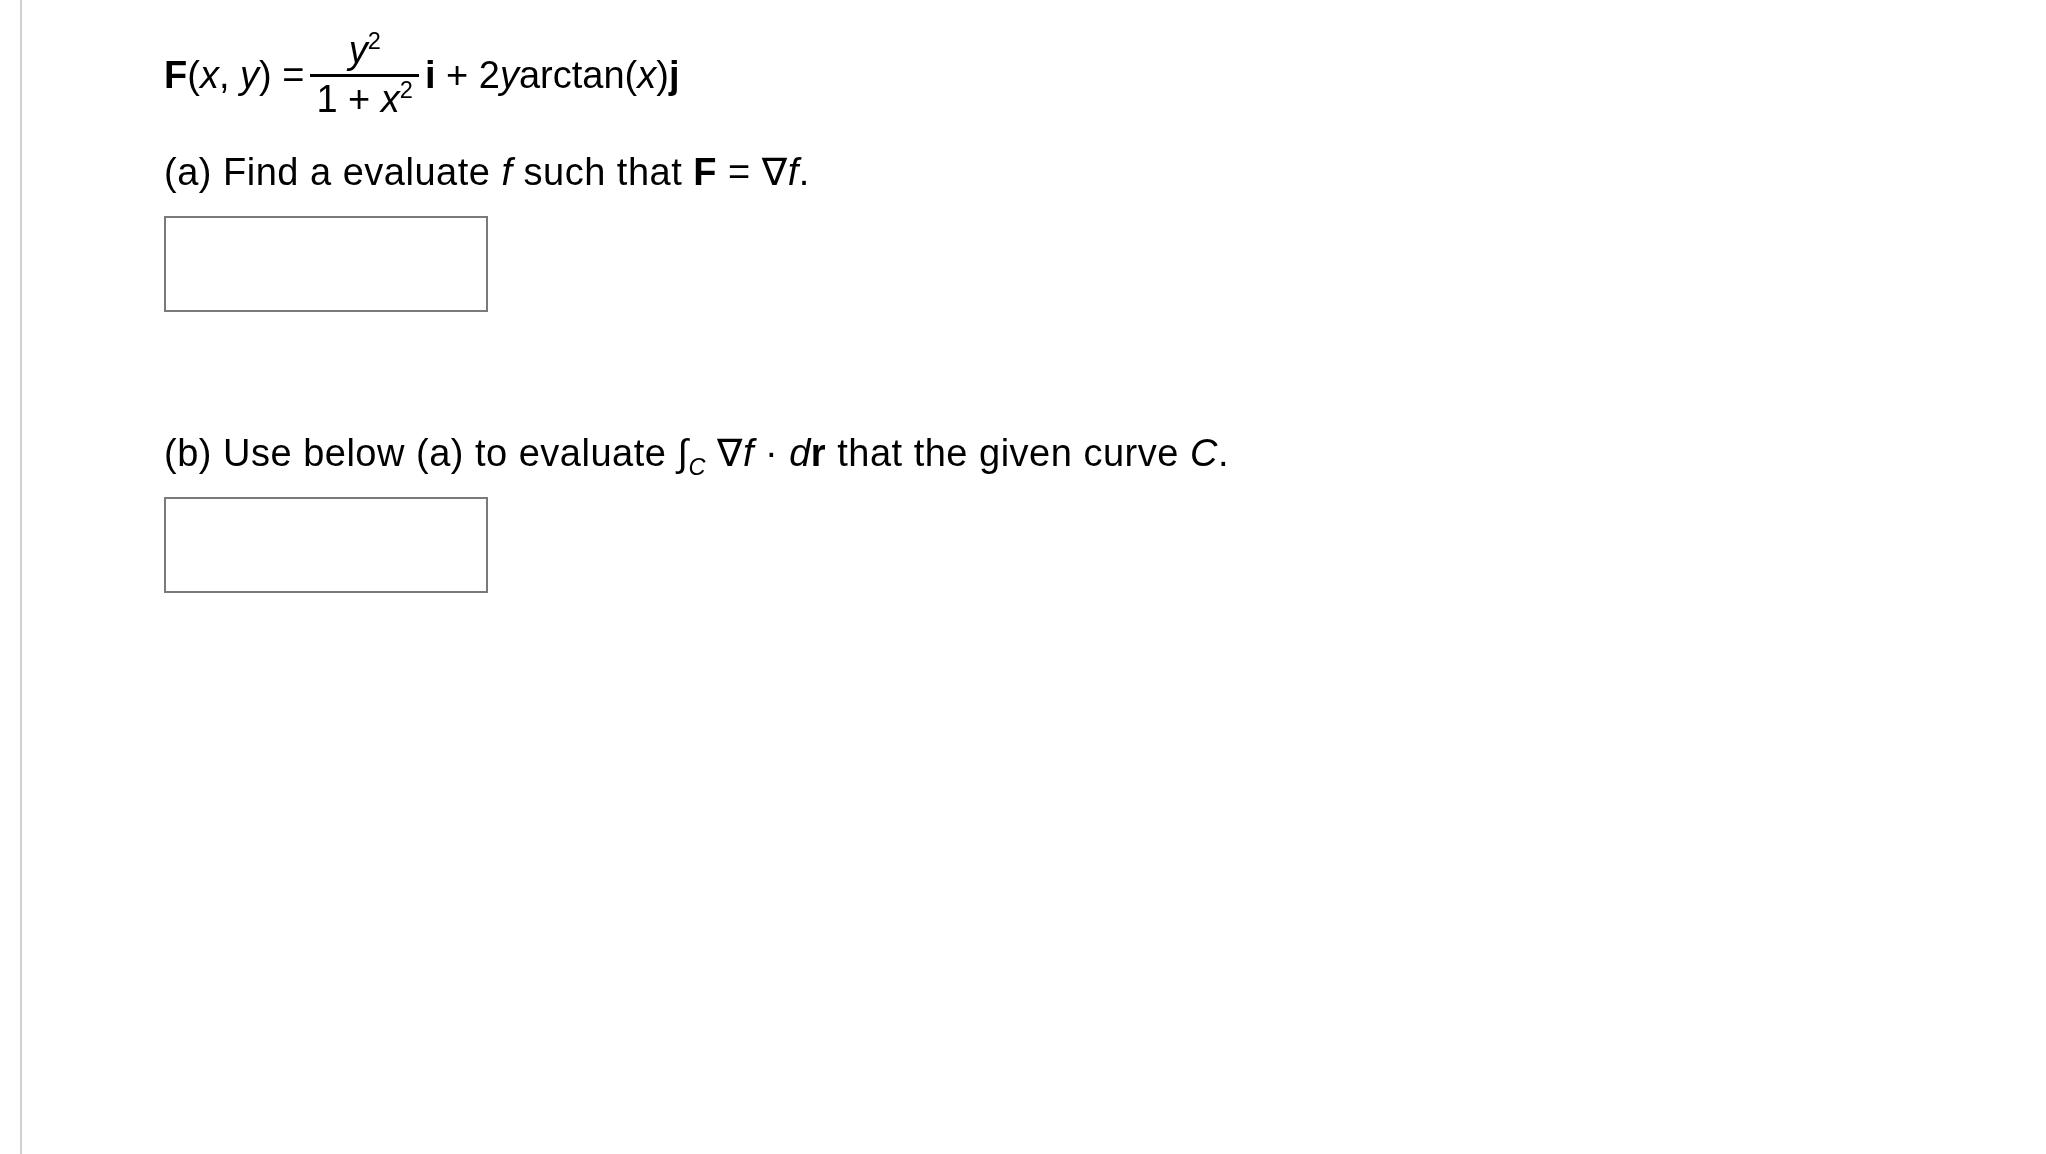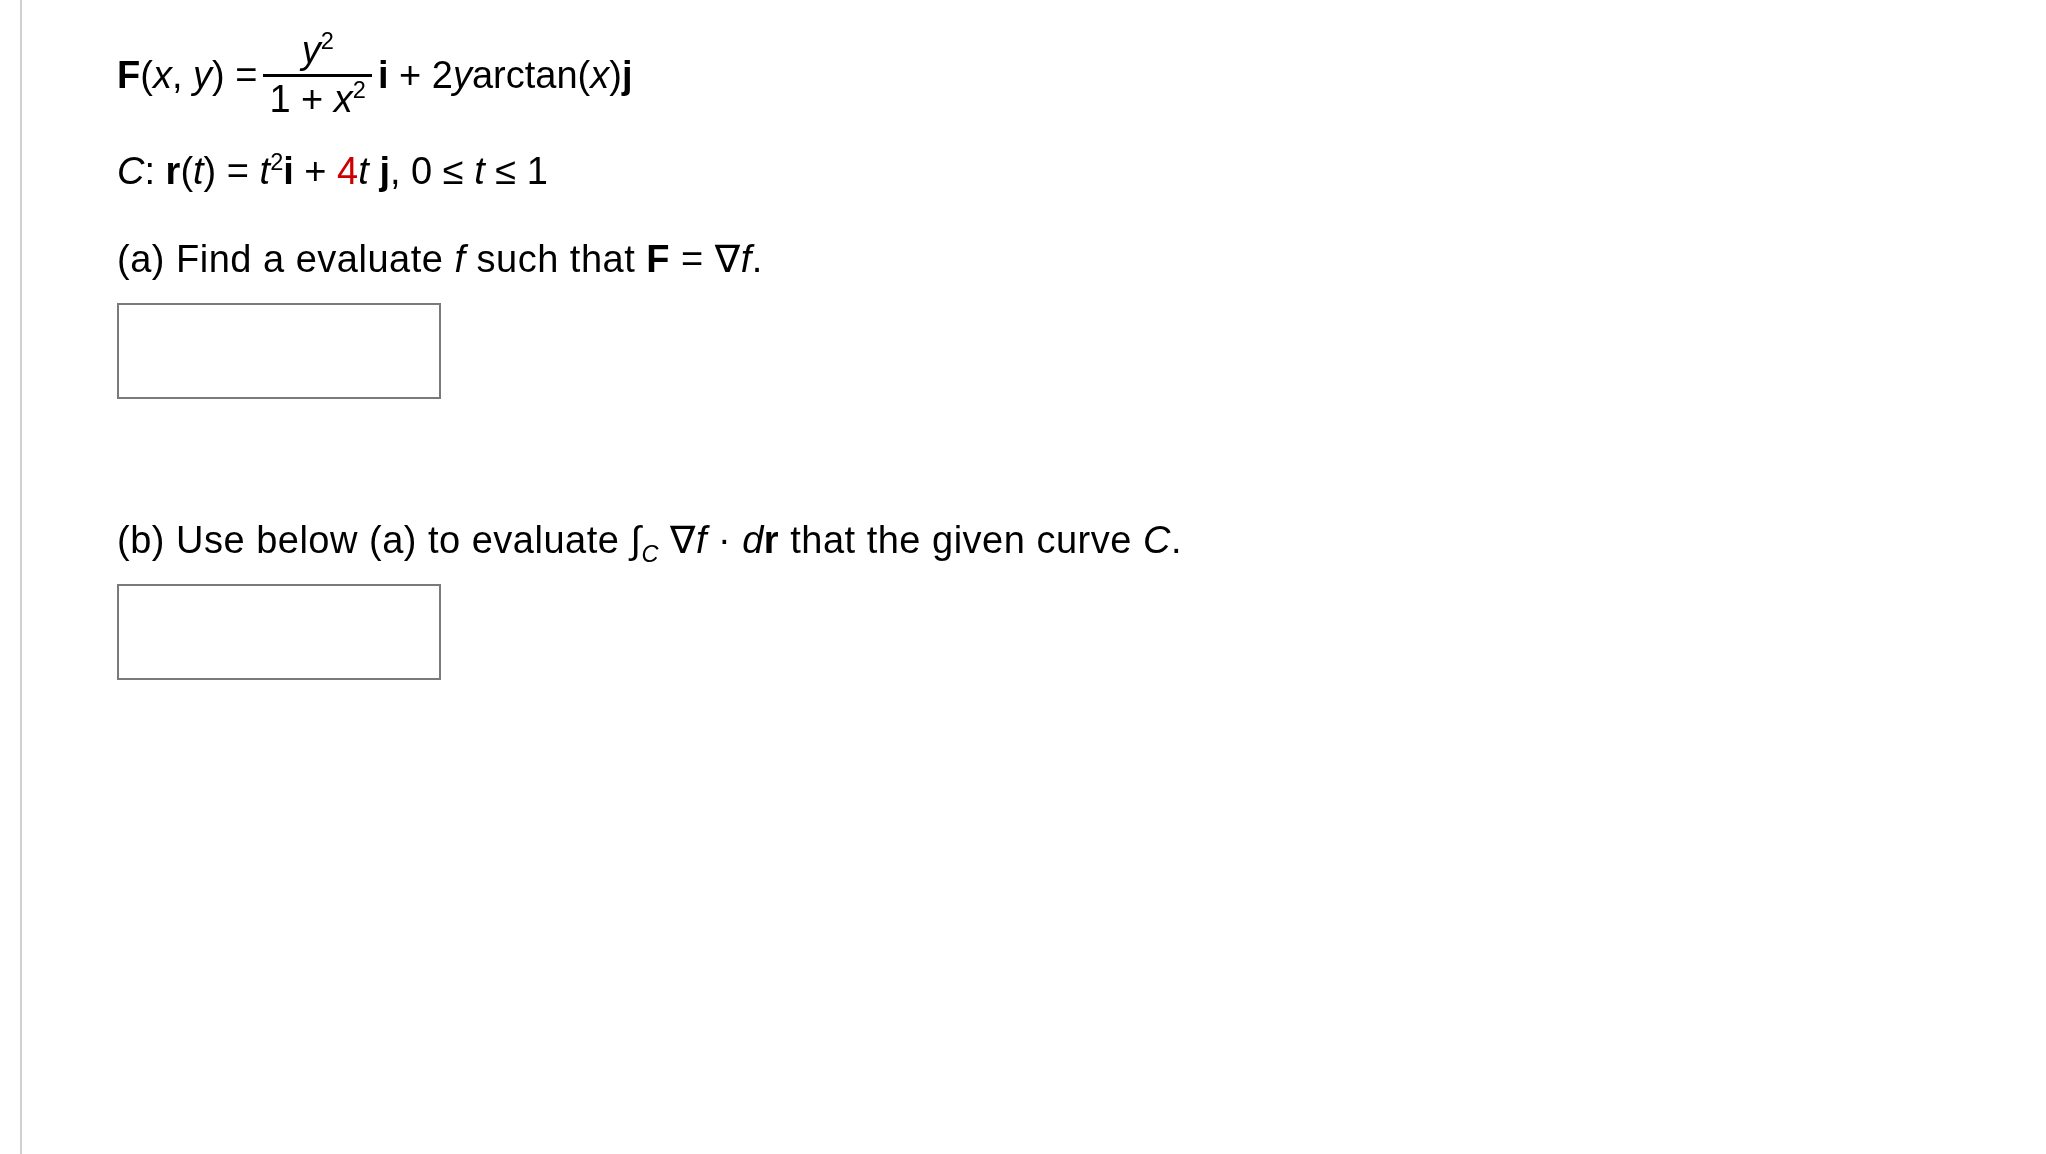--- a/index.html
+++ b/index.html
@@ -26,21 +26,21 @@
   .content {
     position: absolute;
     left: 60px;
     top: 28px;
   }
   .intro {
     margin-bottom: 34px;
     letter-spacing: 0.5px;
   }
   .indented {
-    margin-left: 57px;
+    margin-left: 104px;
   }
   .eq-row {
     display: flex;
     align-items: center;
     margin-bottom: 28px;
   }
   .frac {
     display: inline-flex;
     flex-direction: column;
     align-items: center;
@@ -112,23 +112,20 @@
         <span class="bar"></span>
         <span class="den">
           <span>1 + </span><span class="ital">x</span><span class="sup">2</span>
         </span>
       </span>
       <span>
         <span class="bold">i</span><span> + 2</span><span class="ital">y</span><span>arctan(</span><span class="ital">x</span><span>)</span><span class="bold">j</span>
       </span>
     </div>
 
-    <div class="curve-row">
-      <span class="ital">C</span><span>: </span><span class="bold">r</span><span>(</span><span class="ital">t</span><span>) = </span><span class="ital">t</span><span class="sup">2</span><span class="bold">i</span><span> + </span><span class="red">4</span><span class="ital">t </span><span class="bold">j</span><span>, 0 ≤ </span><span class="ital">t</span><span> ≤ 1</span>
-    </div>
 
     <div class="part-label">
       <span>(a) Find a evaluate </span><span class="ital">f</span><span> such that </span><span class="bold">F</span><span> = </span><span class="nabla-f"><span>∇</span><span class="ital">f</span></span><span>.</span>
     </div>
 
     <div class="answer-box"></div>
 
     <div class="part-label">
       <span>(b) Use below (a) to evaluate </span><span>∫</span><span class="ital sub">C</span><span> </span><span class="nabla-f"><span>∇</span><span class="ital">f</span></span><span> · </span><span class="ital">d</span><span class="bold">r</span><span> that the given curve </span><span class="ital">C</span><span>.</span>
     </div>

